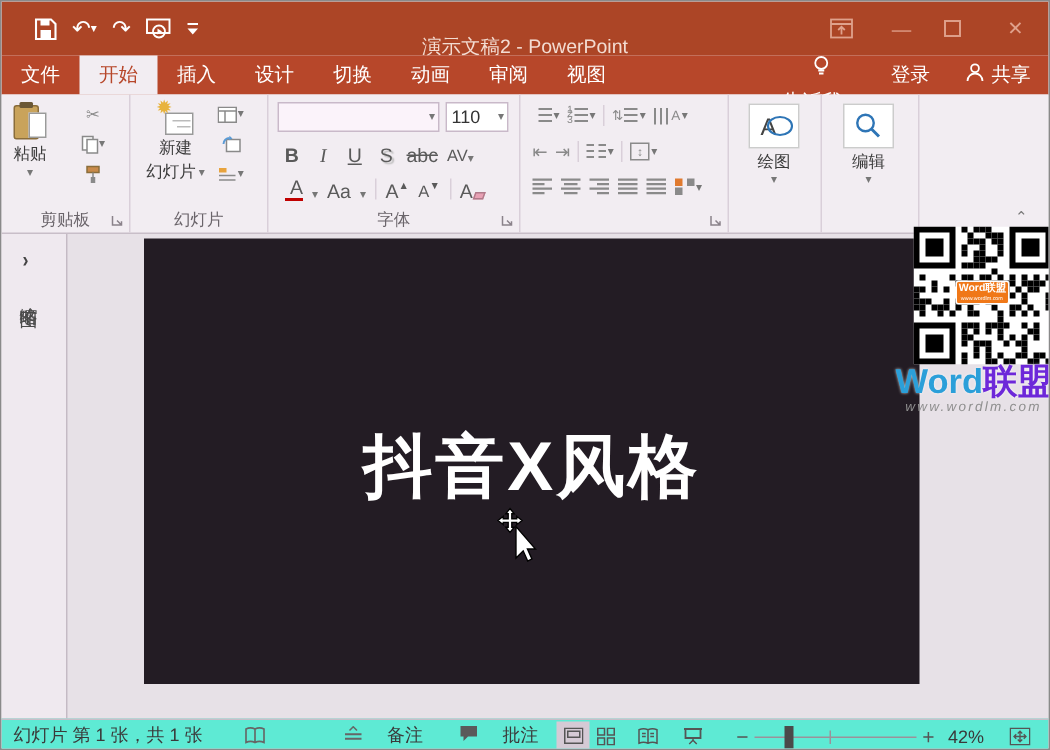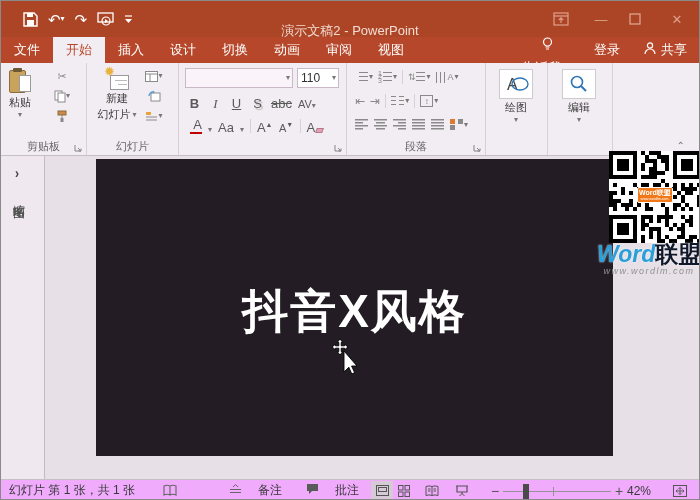--- a/index.html
+++ b/index.html
@@ -86,39 +86,39 @@
   .slide-title { position:absolute; left:50%; top:50%; transform:translate(-50%,-44%); color:#fff; font-weight:bold; font-size:46px; letter-spacing:2px; white-space:nowrap; }
 
   
   .qr { position:absolute; left:608px; top:150px; width:92px; height:92px; z-index:20; }
   .qr svg { display:block; }
   .qr-badge { position:absolute; left:28px; top:36px; width:36px; height:16px; background:#F07818; border:1px solid #fff; border-radius:2px; z-index:21; display:flex; flex-direction:column; align-items:center; justify-content:center; color:#fff; }
   .qr-badge .l1 { font-size:7px; line-height:7px; font-weight:bold; white-space:nowrap; }
   .qr-badge .l2 { font-size:4px; line-height:5px; white-space:nowrap; transform:scale(0.9); }
   .logo { position:absolute; left:596px; top:241px; width:104px; z-index:20; text-align:center; }
   .logo-line1 { font-size:23px; font-weight:bold; line-height:24px; white-space:nowrap; text-shadow:0 0 2px rgba(255,255,255,0.8); }
-  .logo-word { color:#2B9FD9; font-style:italic; }
-  .logo-union { color:#0f172a; }
+  .logo-word { color:#2B9FD9; }
+  .logo-union { color:#6d28d9; }
   .logo-url { font-size:9px; font-style:italic; color:#8f8f8f; letter-spacing:1.5px; line-height:10px; white-space:nowrap; }
 
   .move-cursor { position:absolute; left:330px; top:337px; z-index:30; }
 
   
-  .statusbar { position:absolute; left:0; top:478px; width:100%; height:22px; background:#f0abfc; border-top:1px solid #C8BEC8; display:flex; align-items:center; font-size:12px; color:#3a3a3a; }
+  .statusbar { position:absolute; left:0; top:478px; width:100%; height:22px; background:#5eead4; border-top:1px solid #C8BEC8; display:flex; align-items:center; font-size:12px; color:#3a3a3a; }
   .sb-counter { padding-left:8px; white-space:nowrap; }
   .sb-item { display:flex; align-items:center; gap:16px; white-space:nowrap; color:#3a3a3a; }
   .sb-right { margin-left:auto; display:flex; align-items:center; padding-right:8px; }
   .viewbtn { width:22px; height:20px; display:flex; align-items:center; justify-content:center; color:#555; }
   .viewbtn.pressed { background:#D5CAD5; }
   .zoom-minus,.zoom-plus { font-size:14px; color:#555; width:16px; text-align:center; }
   .zoom-track { position:relative; width:108px; height:20px; }
   .zoom-line { position:absolute; left:0; right:0; top:10px; height:1px; background:#9a929a; }
   .zoom-tick { position:absolute; left:50px; top:6px; width:1px; height:9px; background:#9a929a; }
   .zoom-thumb { position:absolute; left:20px; top:3px; width:6px; height:15px; background:#4a4a4a; }
-  .zoom-pct { width:38px; text-align:left; padding-right:4px; }
+  .zoom-pct { width:38px; text-align:center; padding-right:4px; }
 </style>
 </head>
 <body>
 
 <div class="window">
 
   <div class="titlebar">
     <div class="qat">
       <span class="qbtn">
         <svg width="15" height="15" viewBox="0 0 15 15">
@@ -300,20 +300,21 @@
             <span>A</span>
             <span style="font-size:7px; margin-bottom:6px;">▲</span>
           </span>
         <span class="fbtn">
             <span style="font-size:11px;">A</span>
             <span style="font-size:7px; margin-bottom:6px;">▼</span>
           </span>
         <span class="vsep"></span>
         <span class="fbtn">A<span style="display:inline-block;width:7px;height:5px;background:#e8a0b4;border:1px solid #b07a8a;margin-bottom:1px;margin-left:1px;transform:skewX(-20deg);"></span></span>
       </div>
+      <div class="glabel">字体</div>
       <span class="launcher">
         <svg width="9" height="9" viewBox="0 0 9 9">
             <path d="M1 1 v6 h6 M4 4 l3 3 M7 4.5 v2.5 h-2.5" fill="none" stroke="#8a828a" stroke-width="1"></path>
           </svg>
       </span>
     </div>
 
     <div class="rgroup" style="left:346px; width:139px;">
       <div class="prow" style="left:8px; top:7px;">
         <span class="pbtn">
@@ -355,21 +356,20 @@
         <span class="al al-left"></span>
         <span class="al al-center"></span>
         <span class="al al-right"></span>
         <span class="al al-just"></span>
         <span class="al al-just"></span>
         <span class="pbtn">
             <span class="smarticon"></span>
             <span class="dd">▾</span>
           </span>
       </div>
-      <div class="glabel">段落</div>
       <span class="launcher">
         <svg width="9" height="9" viewBox="0 0 9 9">
             <path d="M1 1 v6 h6 M4 4 l3 3 M7 4.5 v2.5 h-2.5" fill="none" stroke="#8a828a" stroke-width="1"></path>
           </svg>
       </span>
     </div>
 
     <div class="rgroup" style="left:485px; width:62px;">
       <div class="bigbtn" style="left:13px; top:6px;">
         <span class="boxicon">

